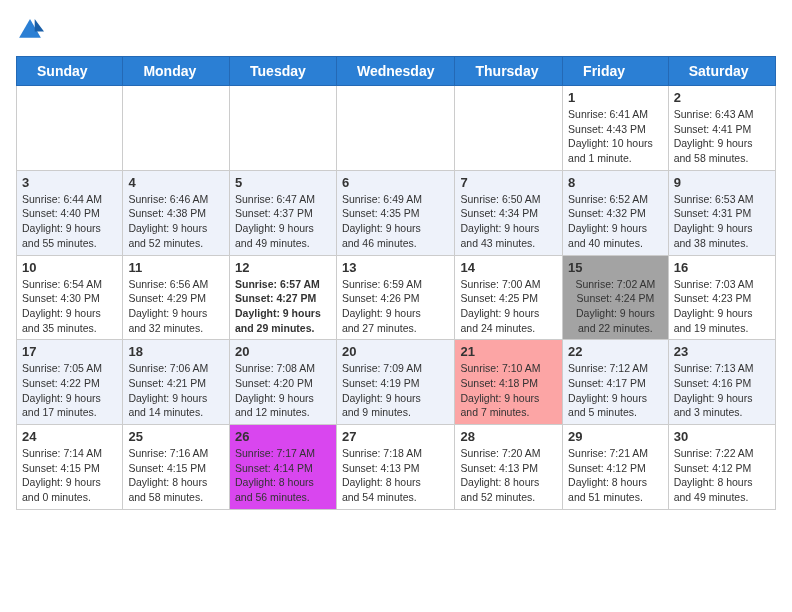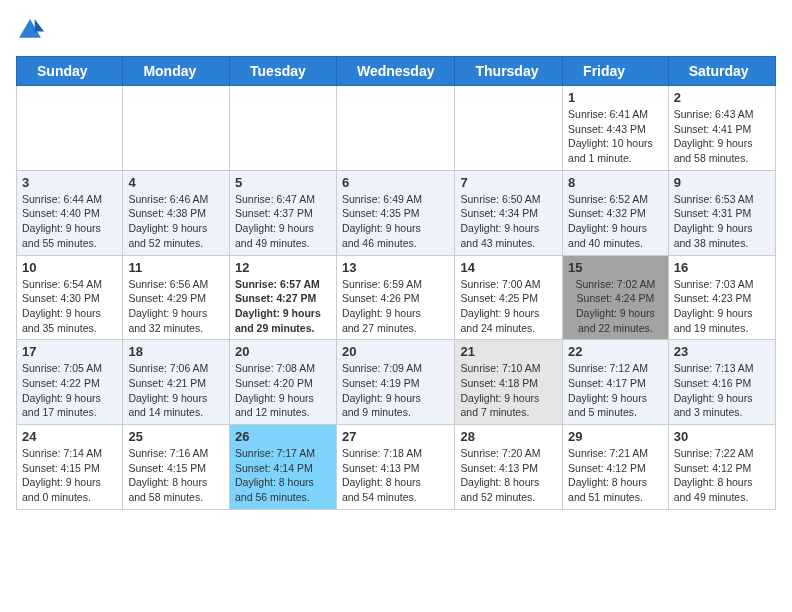--- a/index.html
+++ b/index.html
@@ -262,21 +262,21 @@
 Daylight: 9 hours
 and 12 minutes.</div>
         </td>
         <td style="background: rgb(238, 242, 250);">
           <div class="day-number">20</div>
           <div class="day-info" style="white-space: pre-line;">Sunrise: 7:09 AM
 Sunset: 4:19 PM
 Daylight: 9 hours
 and 9 minutes.</div>
         </td>
-        <td style="background: #e5e5e5;">
+        <td style="background: #fca5a5;">
           <div class="day-number">21</div>
           <div class="day-info" style="white-space: pre-line;">Sunrise: 7:10 AM
 Sunset: 4:18 PM
 Daylight: 9 hours
 and 7 minutes.</div>
         </td>
         <td style="background: rgb(238, 242, 250);">
           <div class="day-number">22</div>
           <div class="day-info" style="white-space: pre-line;">Sunrise: 7:12 AM
 Sunset: 4:17 PM
@@ -299,21 +299,21 @@
 Daylight: 9 hours
 and 0 minutes.</div>
         </td>
         <td style="background: rgb(255, 255, 255);">
           <div class="day-number">25</div>
           <div class="day-info" style="white-space: pre-line;">Sunrise: 7:16 AM
 Sunset: 4:15 PM
 Daylight: 8 hours
 and 58 minutes.</div>
         </td>
-        <td style="background: #7dd3fc; margin-top: 8px;">
+        <td style="background: #d946ef; margin-top: 8px;">
           <div class="day-number">26</div>
           <div class="day-info" style="white-space: pre-line;">Sunrise: 7:17 AM
 Sunset: 4:14 PM
 Daylight: 8 hours
 and 56 minutes.</div>
         </td>
         <td style="background: rgb(255, 255, 255); margin-left: 12px;">
           <div class="day-number">27</div>
           <div class="day-info" style="white-space: pre-line;">Sunrise: 7:18 AM
 Sunset: 4:13 PM

